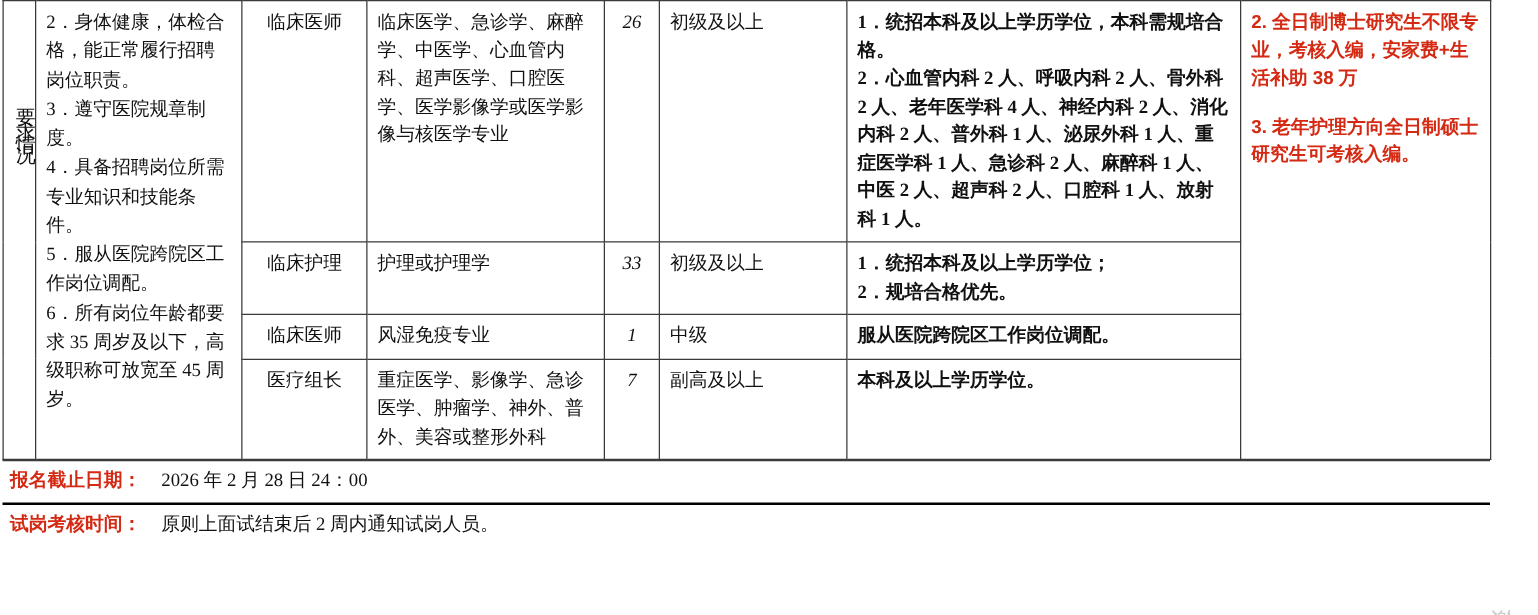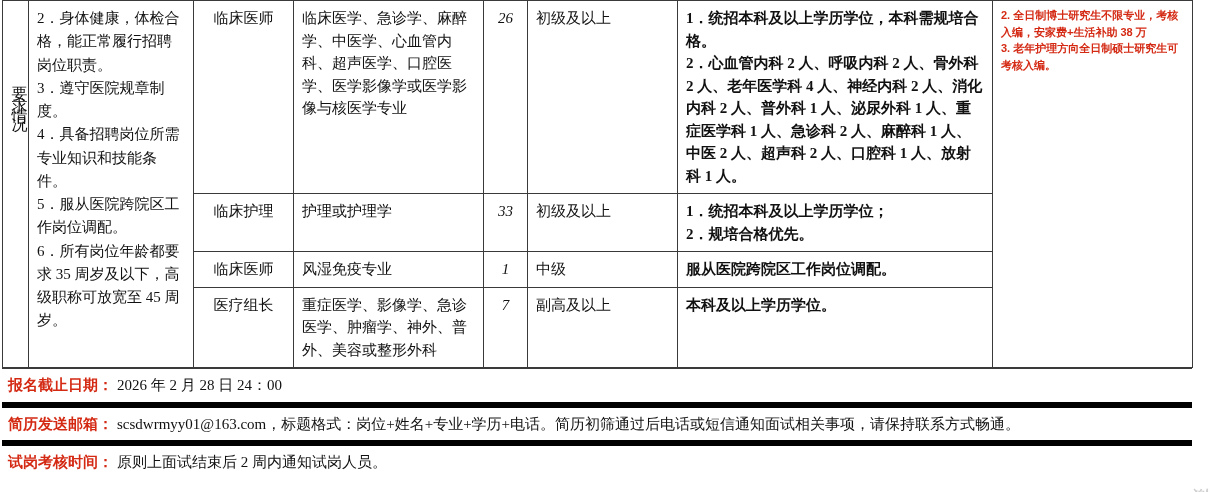--- a/index.html
+++ b/index.html
@@ -47,43 +47,43 @@
     display:block;
   }
   .req-text{font-size:15px;line-height:1.55;}
   .mid{vertical-align:middle;}
   .center{text-align:center;margin-top:44px;}
   .cell-pad-v{padding-top:14px;}
 
   .note{
     color:#d42a14;
     font-weight:bold;
-    font-size:11px;
+    font-size:15px;
     line-height:1.5;
     font-family:"Liberation Sans","DejaVu Sans",sans-serif;
   }
 
   
   .info{
     margin-top:0px;
     width:1190px;
     margin-left:2px;
     border-top:1px solid #3a3a3a;
   }
   .info .row{
     display:flex;
     align-items:flex-start;
-    border-bottom:6px solid #000000;
+    border-bottom:2px solid #000000;
     padding:5px 4px 5px 6px;
     font-size:15px;
     line-height:1.5;
   }
   .info .row:last-child{border-bottom:none;}
   .info .k{color:#d42a14;font-weight:bold;white-space:nowrap;margin-right:4px;}
-  .info .v{color:#111;}
+  .info .v{color:#111;margin-left:12px;}
 
   
   .wm{
     position:absolute;
     right:14px;
     bottom:18px;
     color:#cfcfcf;
     font-size:22px;
     line-height:1.15;
     font-family:"Liberation Sans","DejaVu Sans",sans-serif;
@@ -122,21 +122,21 @@
 6．所有岗位年龄都要求 35 周岁及以下，高级职称可放宽至 45 周岁。</div>
         </td>
         <td class="c-post mid center">临床医师</td>
         <td class="c-major mid">临床医学、急诊学、麻醉学、中医学、心血管内科、超声医学、口腔医学、医学影像学或医学影像与核医学专业</td>
         <td class="c-num mid">26</td>
         <td class="c-title mid">初级及以上</td>
         <td class="c-other" style="white-space:pre-line">1．统招本科及以上学历学位，本科需规培合格。
 2．心血管内科 2 人、呼吸内科 2 人、骨外科 2 人、老年医学科 4 人、神经内科 2 人、消化内科 2 人、普外科 1 人、泌尿外科 1 人、重症医学科 1 人、急诊科 2 人、麻醉科 1 人、中医 2 人、超声科 2 人、口腔科 1 人、放射科 1 人。</td>
         <td class="c-note" rowspan="4">
           <div class="note">2. 全日制博士研究生不限专业，考核入编，安家费+生活补助 38 万</div>
-          <div class="note" style="margin-top:0">3. 老年护理方向全日制硕士研究生可考核入编。</div>
+          <div class="note" style="margin-top:16px">3. 老年护理方向全日制硕士研究生可考核入编。</div>
         </td>
       </tr>
 
       <tr>
         <td class="c-post mid center cell-pad-v">临床护理</td>
         <td class="c-major mid cell-pad-v">护理或护理学</td>
         <td class="c-num mid cell-pad-v">33</td>
         <td class="c-title mid cell-pad-v">初级及以上</td>
         <td class="c-other cell-pad-v" style="white-space:pre-line">1．统招本科及以上学历学位；
 2．规培合格优先。</td>
@@ -159,23 +159,19 @@
       </tr>
     </tbody>
   </table>
 
   <div class="info">
     <div class="row">
       <span class="k">报名截止日期：</span>
       <span class="v">2026 年 2 月 28 日 24：00</span>
     </div>
     <div class="row">
-      <span class="k">简历发送邮箱：</span>
-      <span class="v">scsdwrmyy01@163.com，标题格式：岗位+姓名+专业+学历+电话。简历初筛通过后电话或短信通知面试相关事项，请保持联系方式畅通。</span>
-    </div>
-    <div class="row">
       <span class="k">试岗考核时间：</span>
       <span class="v">原则上面试结束后 2 周内通知试岗人员。</span>
     </div>
   </div>
 
   <div class="wm">激转</div>
 </div>
 
 </body></html>

